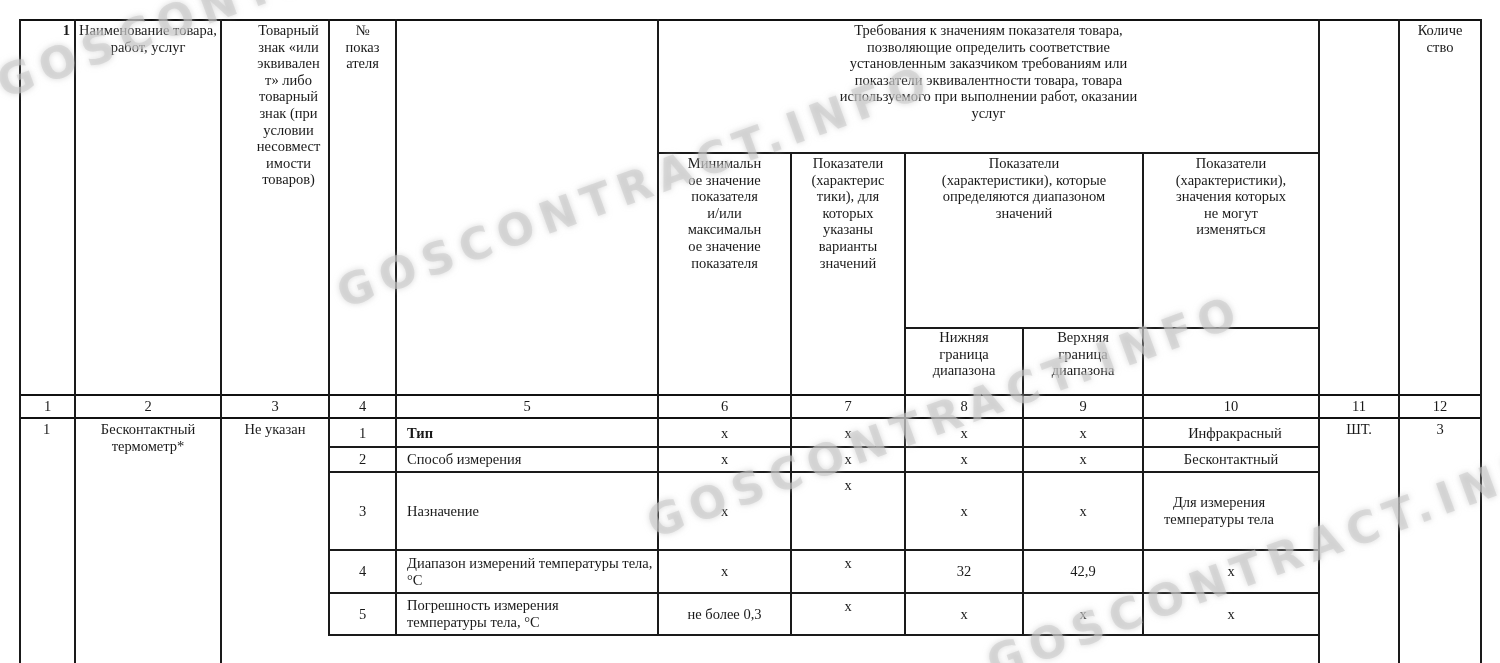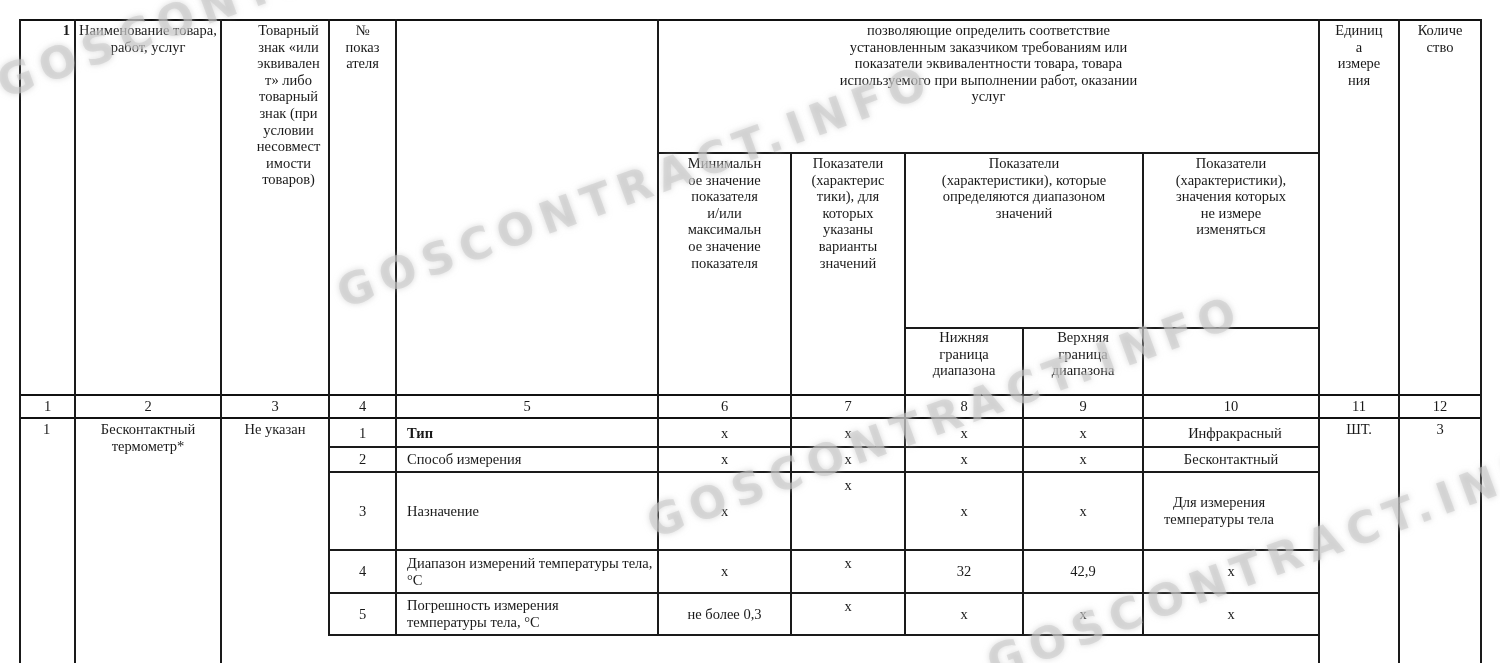--- a/index.html
+++ b/index.html
@@ -40,20 +40,21 @@
       <div>несовмест</div>
       <div>имости</div>
       <div>товаров)</div>
     </div>
   <div class="cell" style="left:330px; top:22px; width:65px; height:370px;" id="h4">
       <div>№</div>
       <div>показ</div>
       <div>ателя</div>
     </div>
   <div class="cell" style="left:659px; top:22px; width:659px; height:130px;" id="hreq">
+      <div>Требования к значениям показателя товара,</div>
       <div>позволяющие определить соответствие</div>
       <div>установленным заказчиком требованиям или</div>
       <div>показатели эквивалентности товара, товара</div>
       <div>используемого при выполнении работ, оказании</div>
       <div>услуг</div>
     </div>
   <div class="cell" style="left:659px; top:155px; width:131px; height:237px;" id="h6">
       <div>Минимальн</div>
       <div>ое значение</div>
       <div>показателя</div>
@@ -84,28 +85,22 @@
     </div>
   <div class="cell" style="left:1024px; top:329px; width:118px; height:63px;" id="h9">
       <div>Верхняя</div>
       <div>граница</div>
       <div>диапазона</div>
     </div>
   <div class="cell" style="left:1144px; top:155px; width:174px; height:172px;" id="h10">
       <div>Показатели</div>
       <div>(характеристики),</div>
       <div>значения которых</div>
-      <div>не измере</div>
+      <div>не могут</div>
       <div>изменяться</div>
-    </div>
-  <div class="cell" style="left:1320px; top:22px; width:78px; height:370px;" id="h11">
-      <div>Единиц</div>
-      <div>а</div>
-      <div>измере</div>
-      <div>ния</div>
     </div>
   <div class="cell" style="left:1400px; top:22px; width:80px; height:370px;" id="h12">
       <div>Количе</div>
       <div>ство</div>
     </div>
 
   <div id="numrow">
       <div class="cell vcenter" style="left: 21px; top: 396px; width: 53px; height: 21px;">
         <span>1</span>
       </div>

